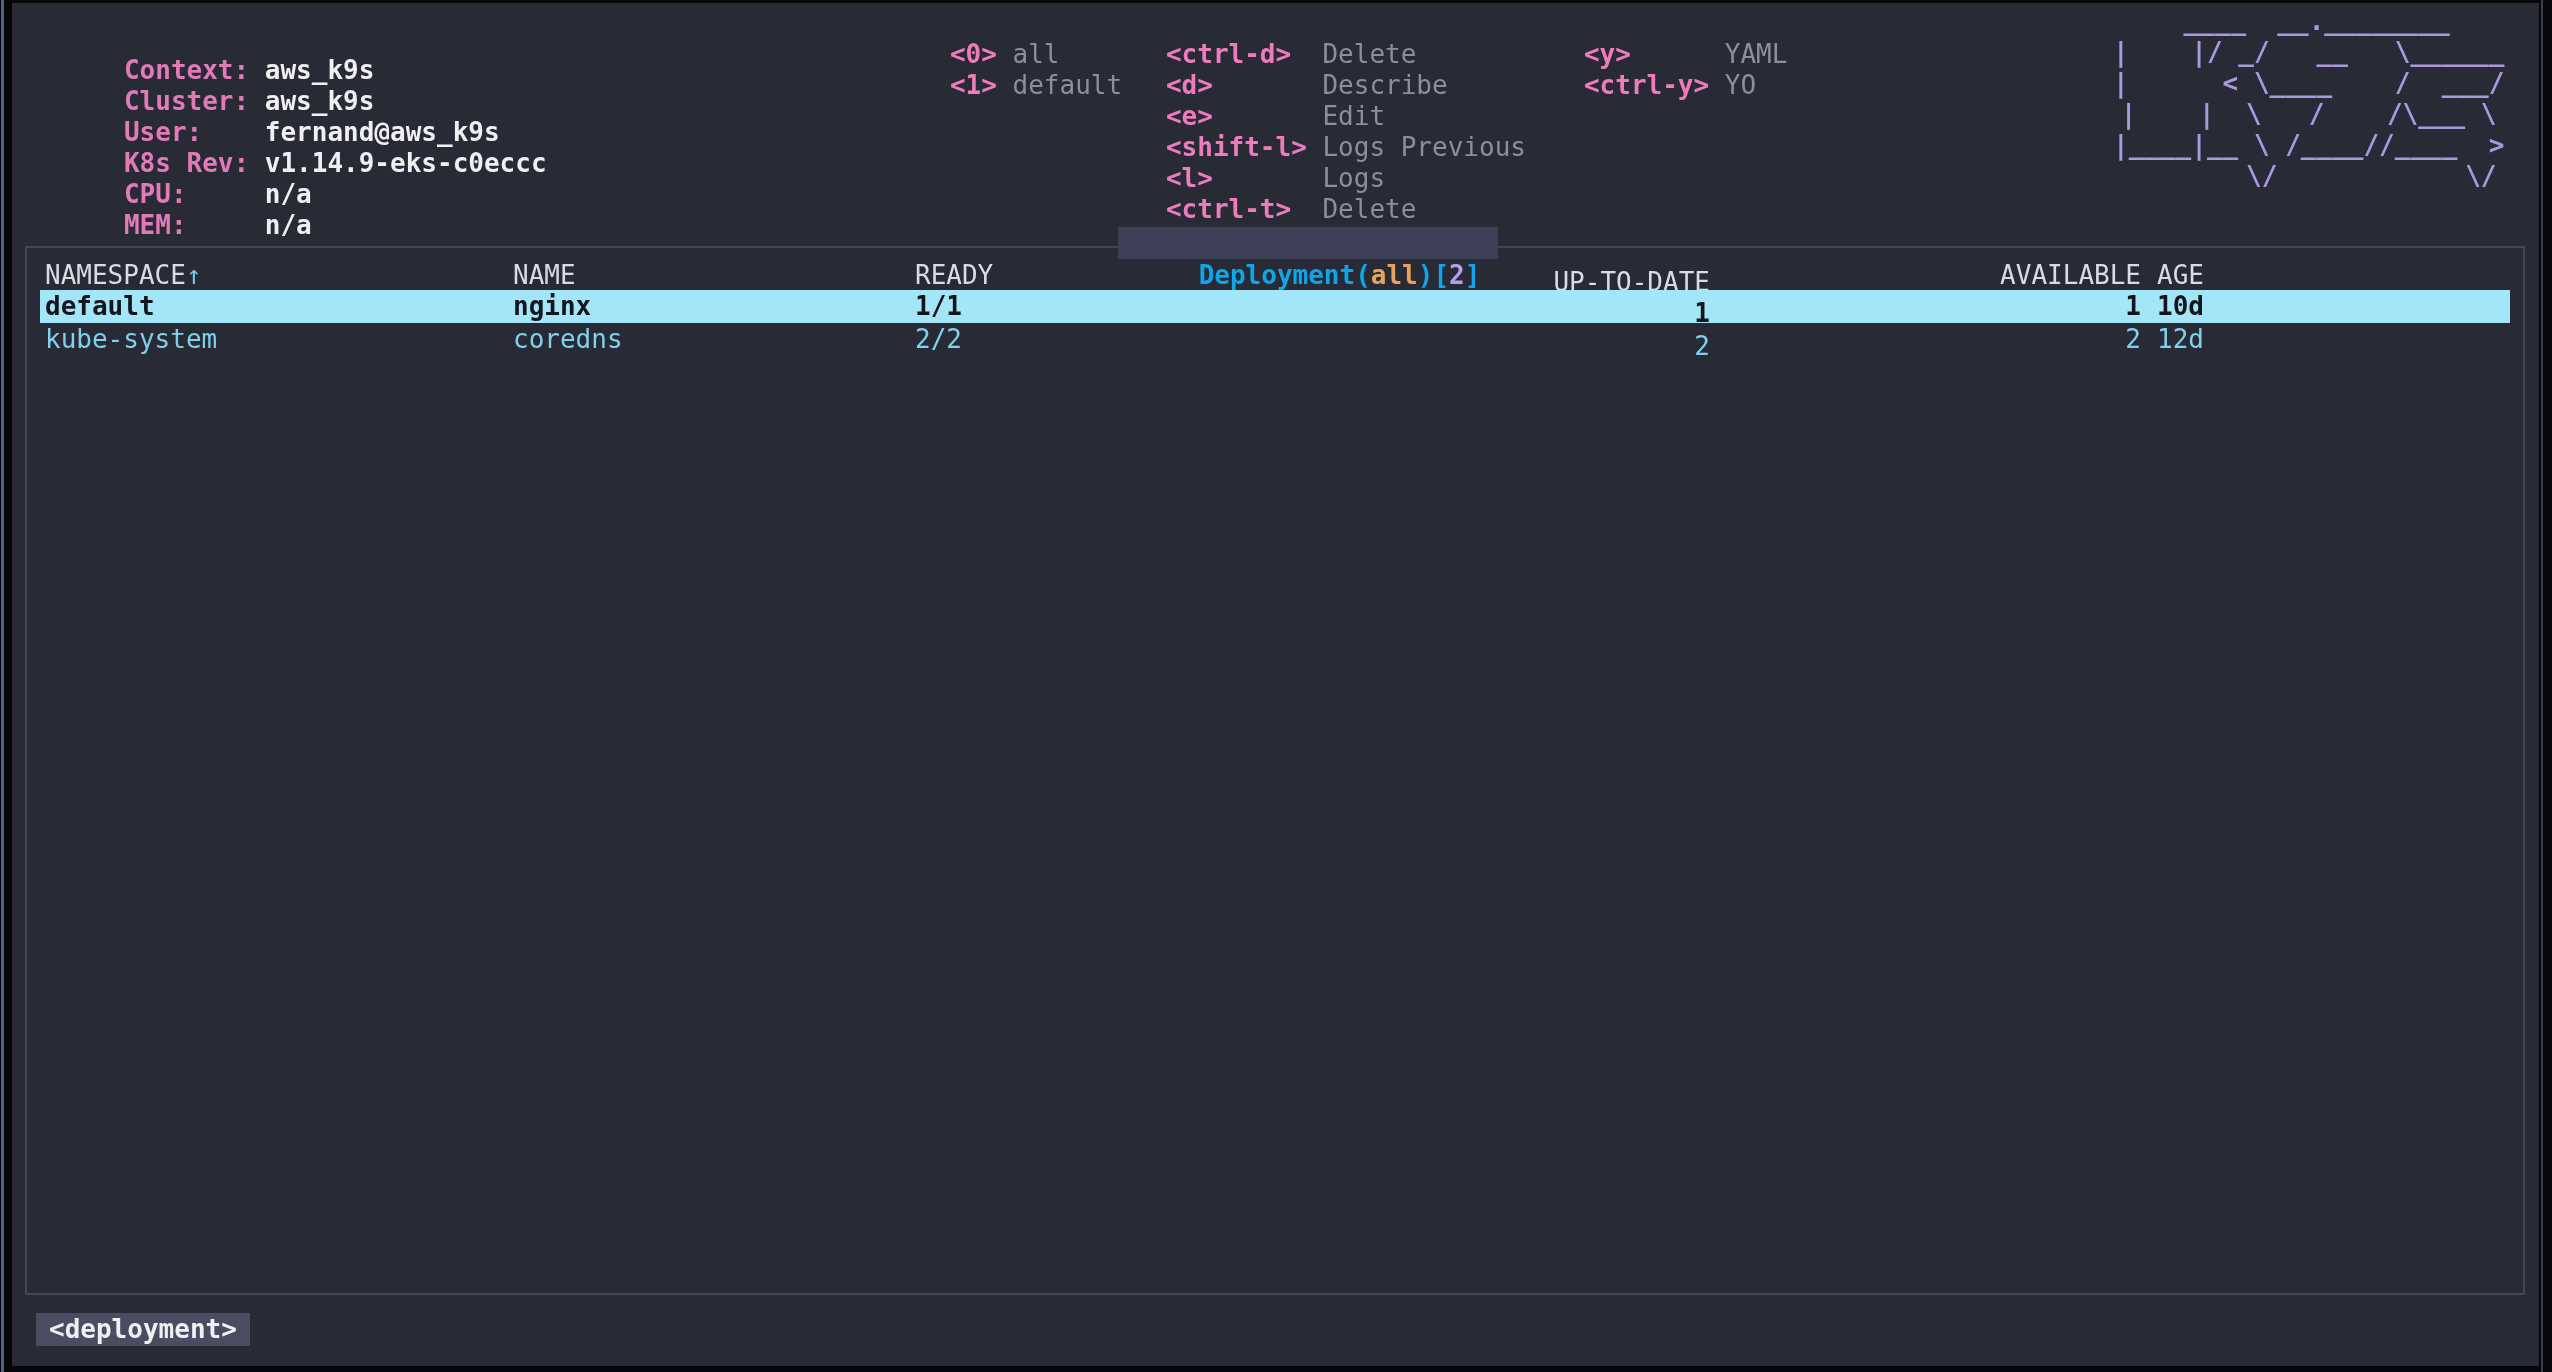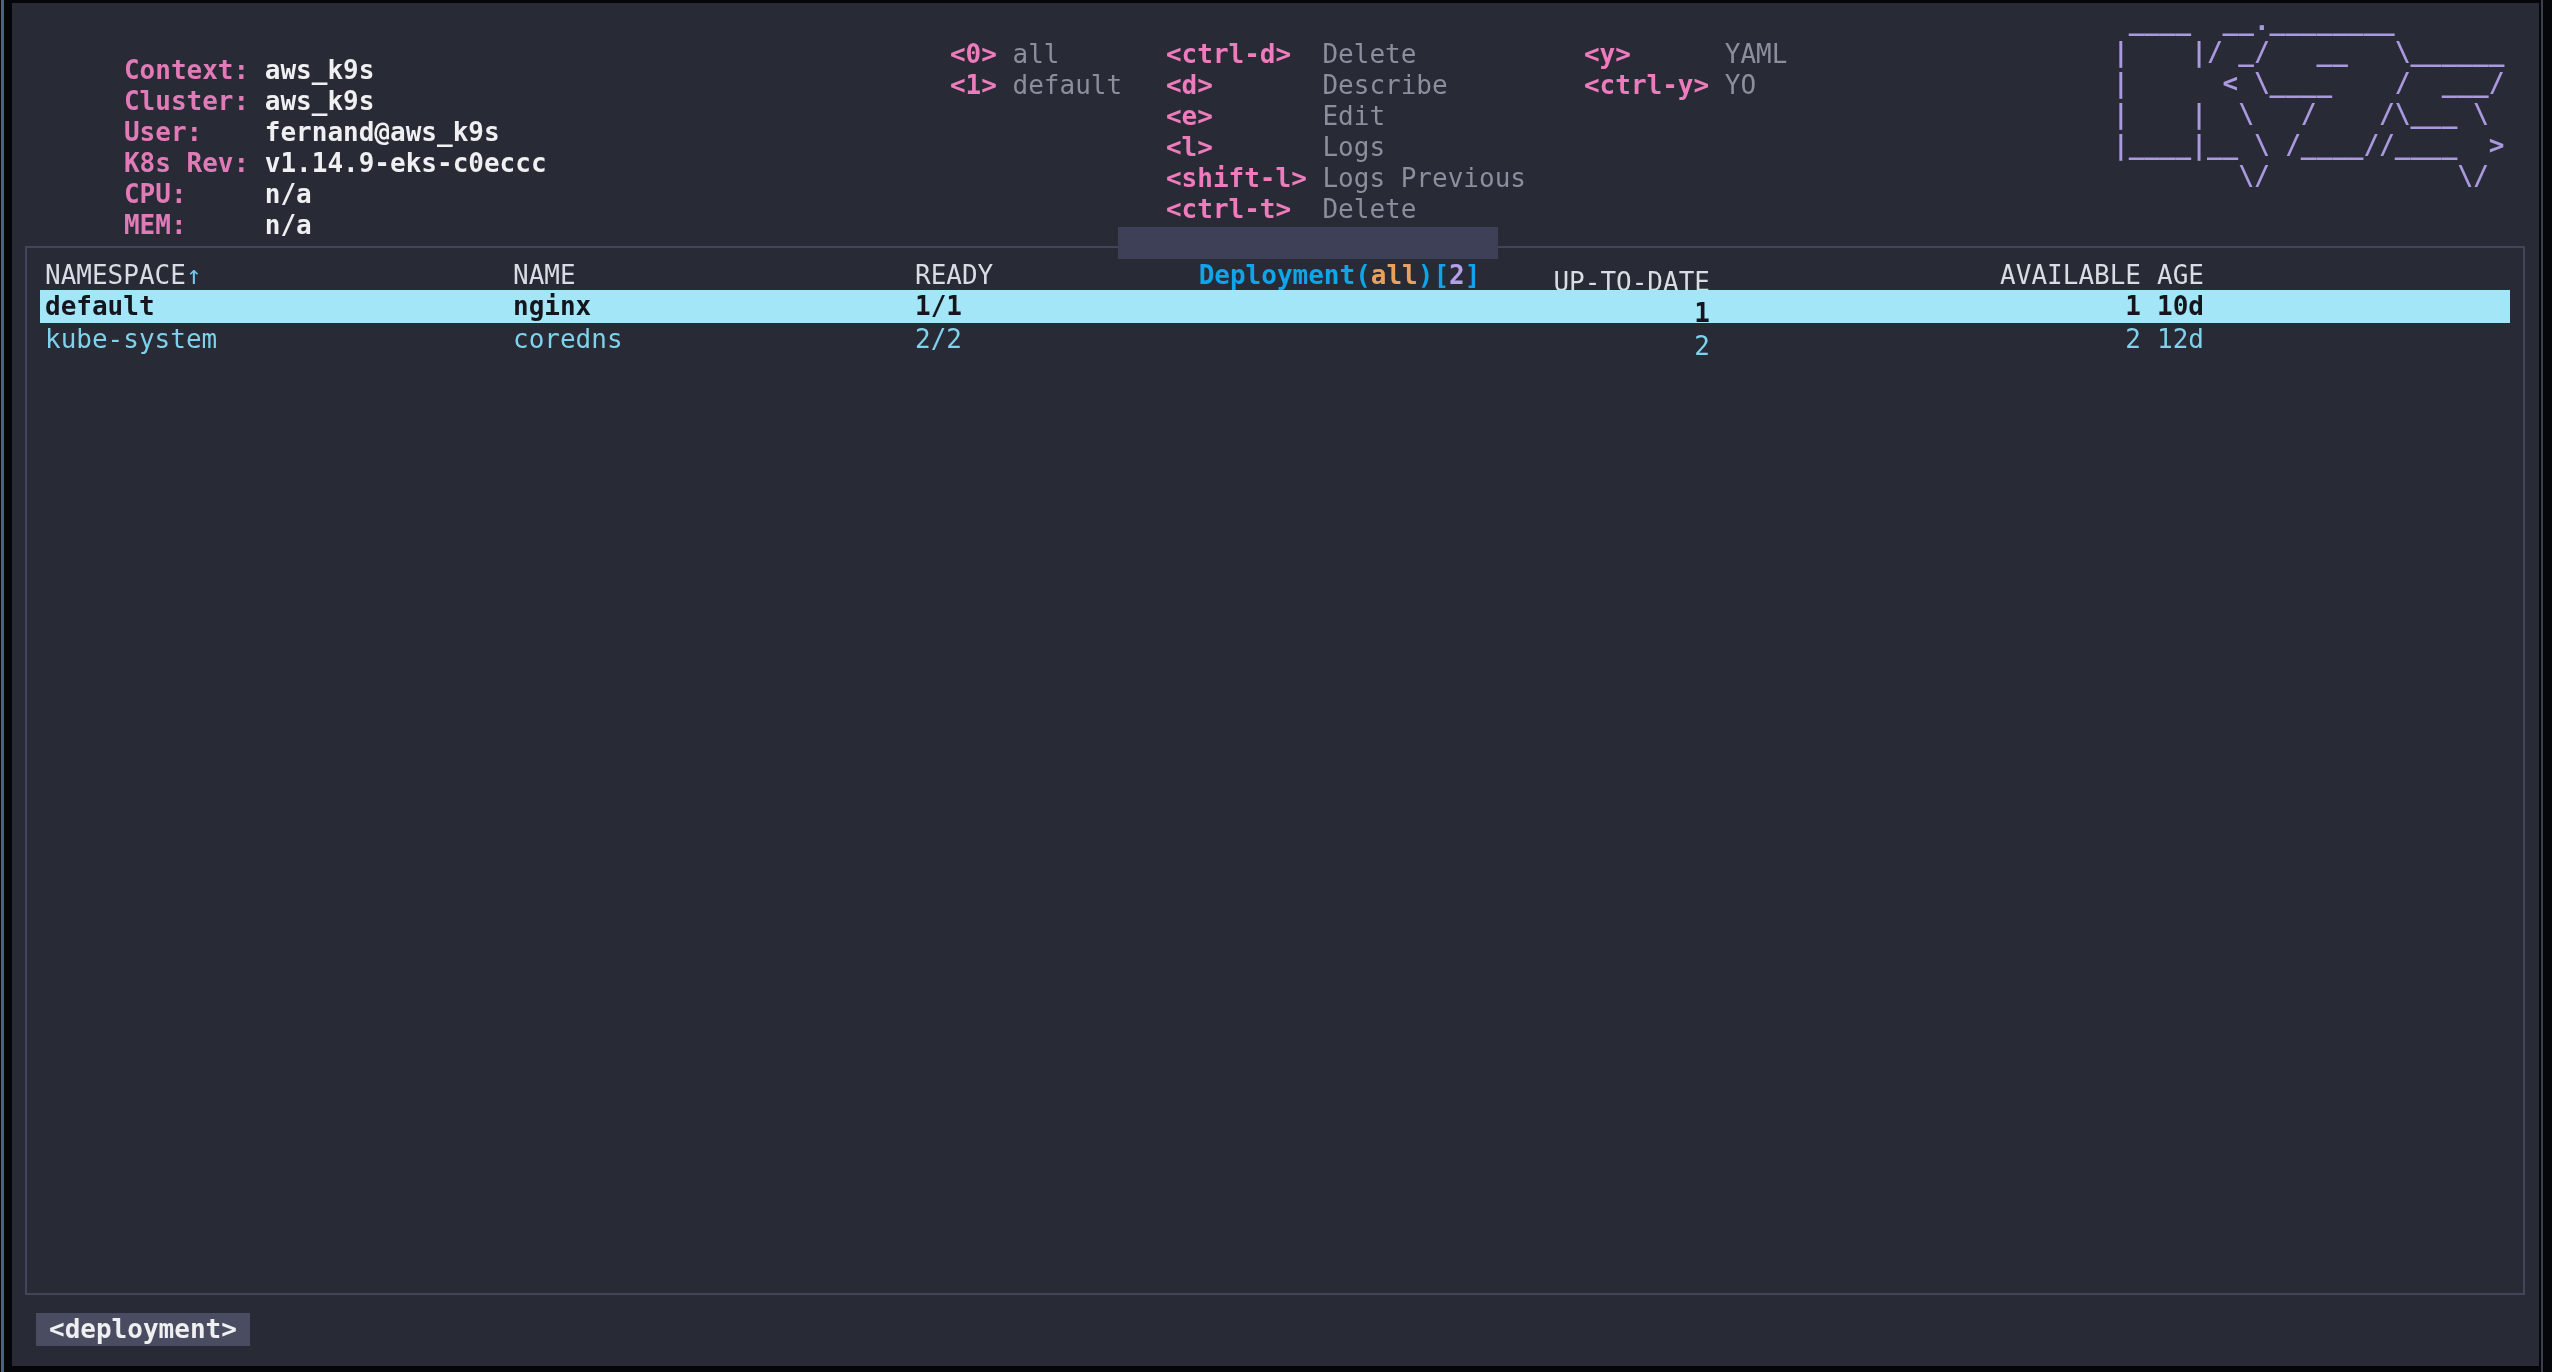--- a/index.html
+++ b/index.html
@@ -21,21 +21,21 @@
   .hotcol-actions{left:1072px;}
   .hotcol-yaml{left:1490px;}
   .hk-line{height:31px;line-height:31px;white-space:pre;}
   .hk-key{display:inline-block;color:#ee7cbd;font-weight:bold;}
   .hotcol-ns .hk-key{width:4ch;}
   .hotcol-actions .hk-key{width:10ch;}
   .hotcol-yaml .hk-key{width:9ch;}
   .hk-desc{color:#8b8e9c;}
 
   
-  .logo{position:absolute;left:2113px;top:6px;color:#ab99e0;font-weight:bold;}
+  .logo{position:absolute;left:2113px;top:6px;color:#ab99e0;font-weight:bold;text-align:center;}
   .logo-line{height:31px;line-height:31px;white-space:pre;}
 
   
   .panel-border{position:absolute;left:25px;top:246px;width:2500px;height:1049px;
                 border:2px solid #43465a;box-sizing:border-box;}
   .panel-title{position:absolute;left:1118px;top:227px;height:32px;line-height:32px;
                background:#3d4056;padding:0 18px;font-weight:bold;white-space:pre;}
   .pt-white{color:#0ea5e9;}
   .pt-orange{color:#e8a25f;}
   .pt-purple{color:#b2a1e9;}
@@ -103,24 +103,24 @@
     <div class="hk-line">
       <span class="hk-key">&lt;ctrl-d&gt;</span><span class="hk-desc">Delete</span>
     </div>
     <div class="hk-line">
       <span class="hk-key">&lt;d&gt;</span><span class="hk-desc">Describe</span>
     </div>
     <div class="hk-line">
       <span class="hk-key">&lt;e&gt;</span><span class="hk-desc">Edit</span>
     </div>
     <div class="hk-line">
-      <span class="hk-key">&lt;l&gt;</span><span class="hk-desc">Logs</span>
+      <span class="hk-key">&lt;shift-l&gt;</span><span class="hk-desc">Logs Previous</span>
     </div>
     <div class="hk-line">
-      <span class="hk-key">&lt;shift-l&gt;</span><span class="hk-desc">Logs Previous</span>
+      <span class="hk-key">&lt;l&gt;</span><span class="hk-desc">Logs</span>
     </div>
     <div class="hk-line">
       <span class="hk-key">&lt;ctrl-t&gt;</span><span class="hk-desc">Delete</span>
     </div>
     <div class="hk-line">
       <span class="hk-key">&lt;s&gt;</span><span class="hk-desc">Scale</span>
     </div>
   </div>
 
   <div class="hotcol hotcol-yaml">

